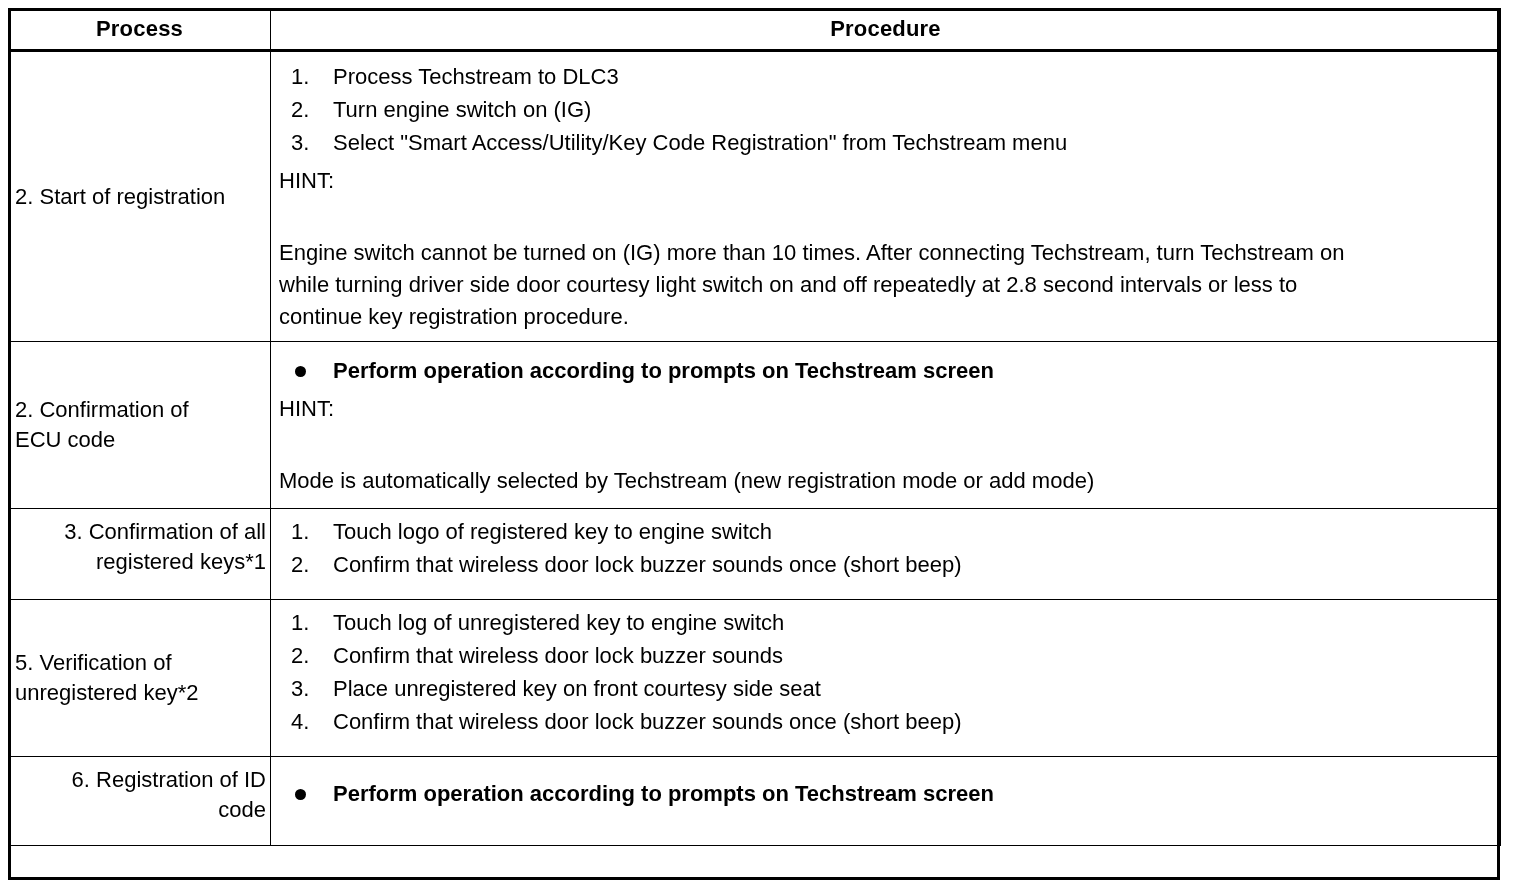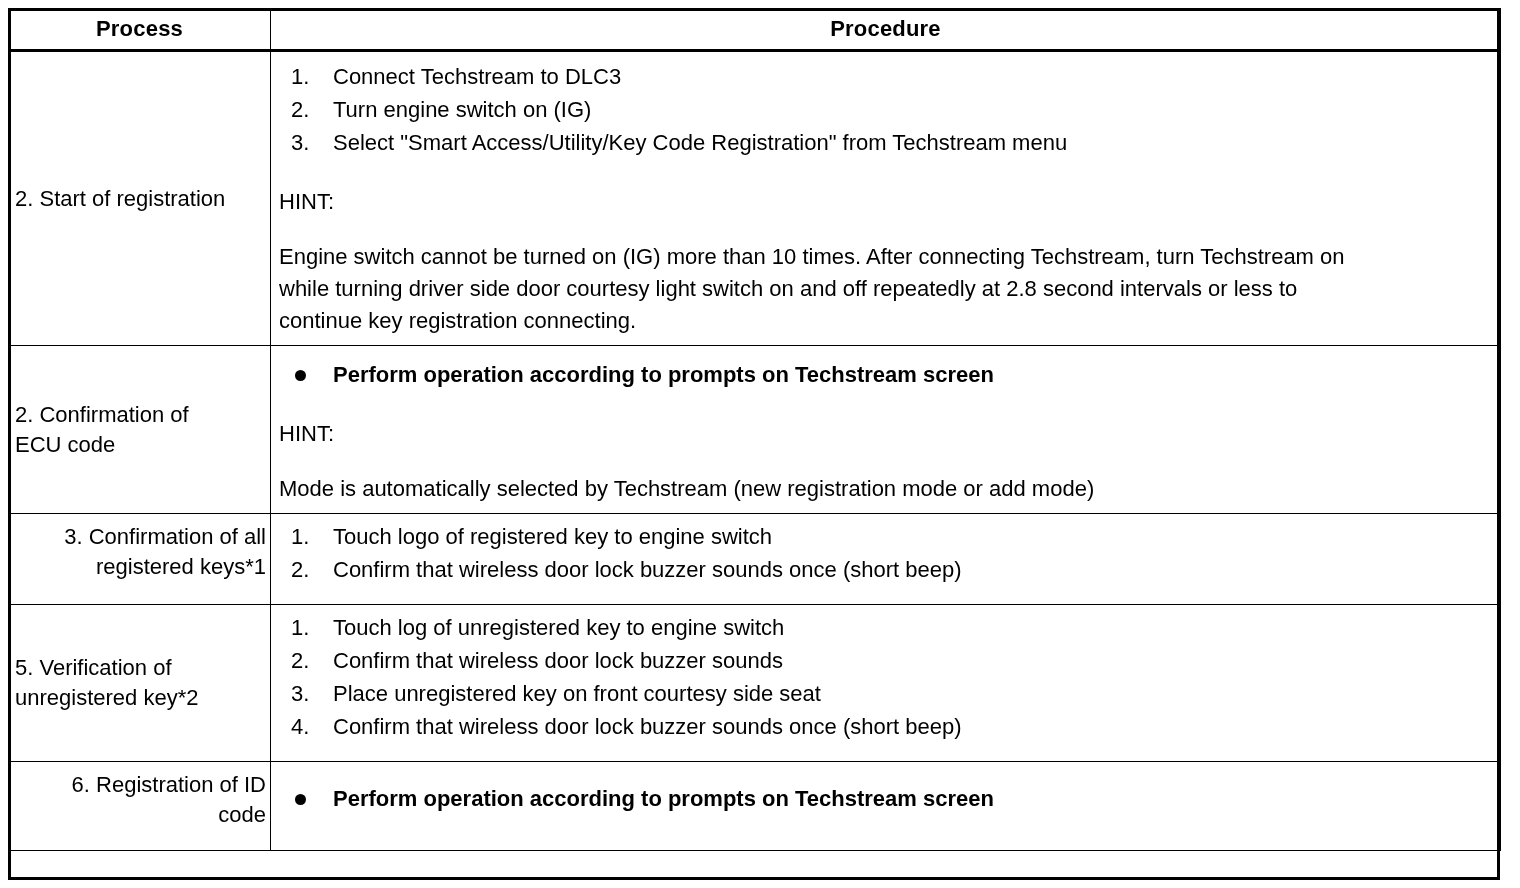--- a/index.html
+++ b/index.html
@@ -117,25 +117,25 @@
     position: absolute;
     left: 16px;
     top: 12px;
     width: 11px;
     height: 11px;
     background: #000;
     border-radius: 50%;
   }
 
   .hint-label {
-    margin-top: 28px;
+    margin-top: 7px;
     line-height: 30px;
   }
   .hint-body {
-    margin-top: 24px;
+    margin-top: 41px;
     line-height: 32px;
   }
 
   .r1-cell { height: 268px; }
   .r2-cell { height: 146px; }
   .r3-cell { height: 76px; }
   .r4-cell { height: 54px; }
   .r5-cell { height: 142px; }
   .r6-cell { height: 60px; }
 
@@ -158,29 +158,29 @@
 
       <tr>
         <th class="hdr-cell">Process</th>
         <th class="hdr-cell">Procedure</th>
       </tr>
 
       <tr>
         <td class="proc-label r1-cell">2. Start of registration</td>
         <td class="proc-body r1-cell">
           <ol class="num-list">
-            <li><span class="num">1.</span><span>Connect Techstream to DLC3</span></li>
+            <li><span class="num">1.</span><span>Process Techstream to DLC3</span></li>
             <li><span class="num">2.</span><span>Turn engine switch on (IG)</span></li>
             <li><span class="num">3.</span><span>Select "Smart Access/Utility/Key Code Registration" from Techstream menu</span></li>
           </ol>
           <div class="hint-label">HINT:</div>
           <div class="hint-body">
             <div class="nowrap">Engine switch cannot be turned on (IG) more than 10 times. After connecting Techstream, turn Techstream on</div>
             <div class="nowrap">while turning driver side door courtesy light switch on and off repeatedly at 2.8 second intervals or less to</div>
-            <div class="nowrap">continue key registration connecting.</div>
+            <div class="nowrap">continue key registration procedure.</div>
           </div>
         </td>
       </tr>
 
       <tr>
         <td class="proc-label r2-cell">2. Confirmation of<br>ECU code</td>
         <td class="proc-body r2-cell pad-top-12">
           <ul class="bul-list">
             <li><span class="dot"></span><span>Perform operation according to prompts on Techstream screen</span></li>
           </ul>

